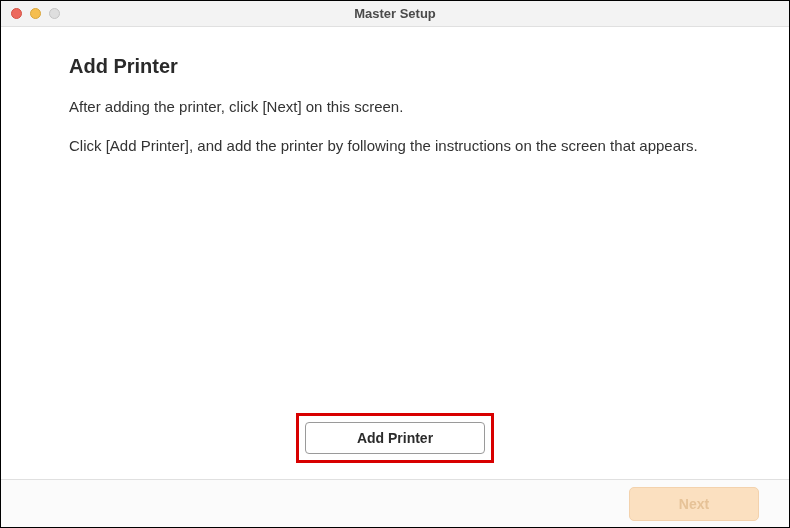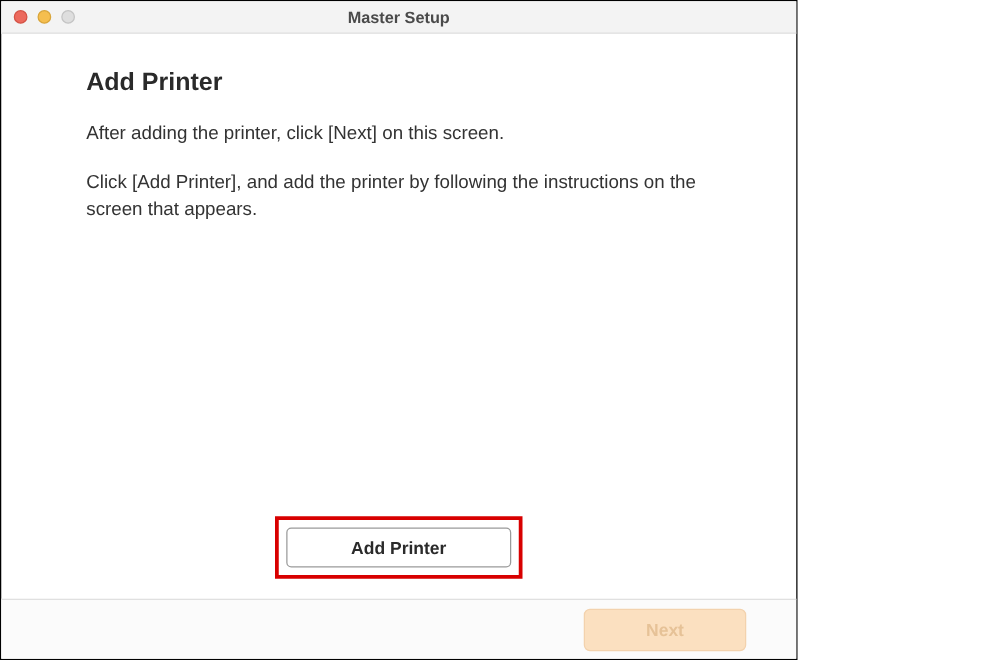--- a/index.html
+++ b/index.html
@@ -8,21 +8,21 @@
       padding: 0;
     }
     body {
       font-family: -apple-system, BlinkMacSystemFont, "Helvetica Neue", Arial, sans-serif;
       background: #fff;
       width: 790px;
       height: 528px;
       overflow: hidden;
     }
     .window {
-      width: 638px;
+      width: 790px;
       height: 528px;
       border: 1px solid #000;
       background: #fff;
       position: relative;
       display: flex;
       flex-direction: column;
     }
     .titlebar {
       height: 26px;
       background: #f3f3f3;
@@ -92,21 +92,21 @@
       border: 1px solid #9a9a9a;
       border-radius: 4px;
       cursor: pointer;
     }
     .footer {
       height: 48px;
       border-top: 1px solid #e0e0e0;
       display: flex;
       justify-content: flex-end;
       align-items: center;
-      padding-right: 40px;
+      padding-right: 30px;
       background: #fbfbfb;
     }
     .next-btn {
       width: 130px;
       padding: 8px 0;
       text-align: center;
       font-size: 14px;
       font-weight: 600;
       color: #e6c297;
       background: #fbe0c0;

